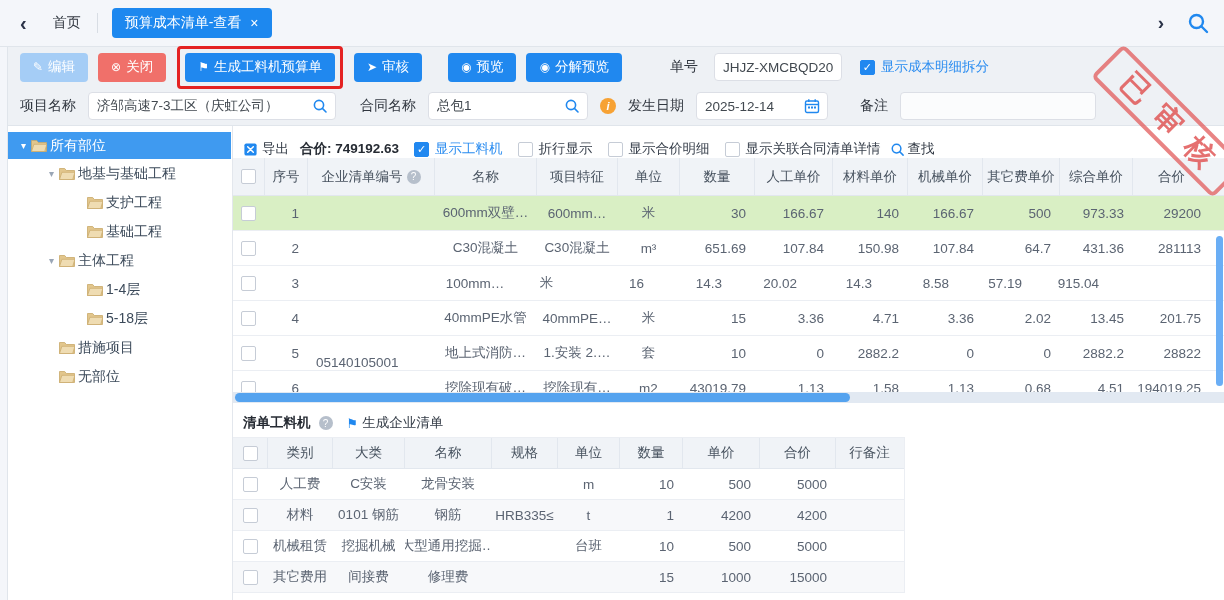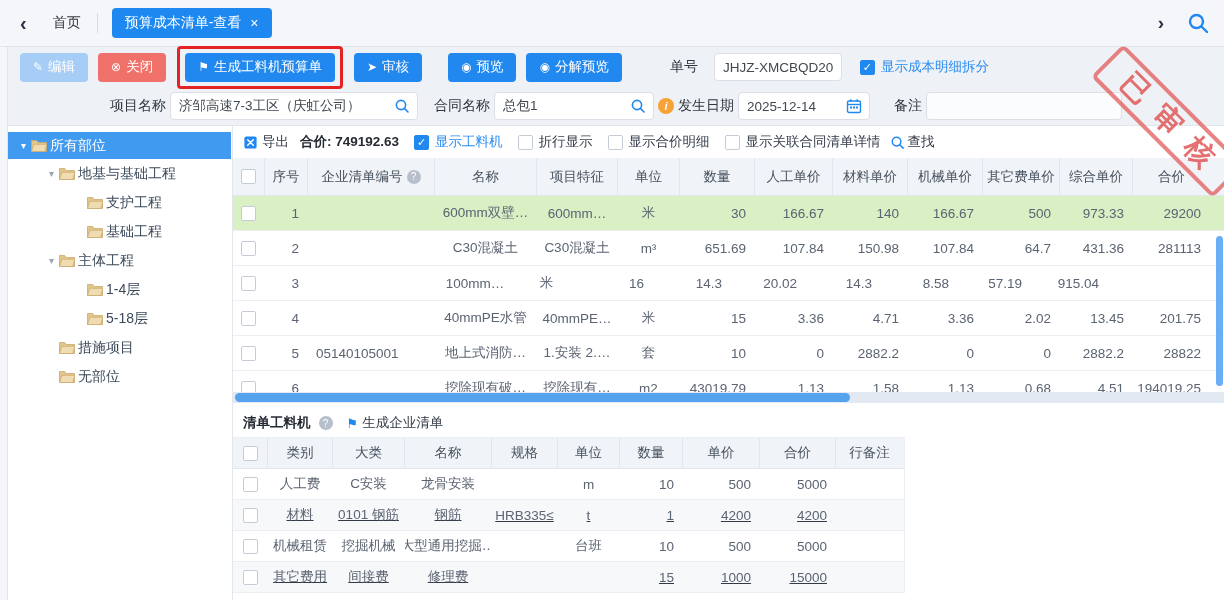--- a/index.html
+++ b/index.html
@@ -34,21 +34,21 @@
   .lbl{color:#30363f;white-space:nowrap;}
   .inp{height:28px;border:1px solid #dcdfe6;border-radius:4px;background:#fff;font-size:13.5px;color:#41484f;padding:0 8px;font-family:inherit;}
   #docno{width:128px;margin-left:6px;}
   .cb{width:15px;height:15px;border:1px solid #c6ccd6;border-radius:2px;background:#fff;display:inline-flex;align-items:center;justify-content:center;flex:none;cursor:pointer;}
   .cb.on{background:#2188f0;border-color:#2188f0;color:#fff;font-size:11px;}
   .cb.on::after{content:"✓";}
   .cb-wrap{display:flex;align-items:center;gap:6px;margin-left:8px;}
   .cb-lbl{font-size:13.5px;color:#39414d;}
   .cb-lbl.blue{color:#2a8cf0;}
   
-  .formbar{height:38px;display:flex;align-items:center;padding:0 12px;gap:4px;justify-content:center;}
+  .formbar{height:38px;display:flex;align-items:center;padding:0 12px;gap:12px;}
   .inp-wrap{position:relative;display:flex;align-items:center;}
   .inp-icon{position:absolute;right:8px;top:6px;width:16px;height:16px;}
   #proj-input{width:248px;padding-right:30px;}
   #contract-input{width:160px;padding-right:30px;}
   #date-input{width:132px;padding-right:28px;}
   #remark-input{width:196px;background:#fbfcfd;}
   .info-ic{width:16px;height:16px;border-radius:50%;background:#f7a234;color:#fff;font-size:11px;font-weight:bold;display:inline-flex;align-items:center;justify-content:center;font-style:italic;}
   
   .work-row{flex:1;display:flex;border-top:1px solid #e0e5eb;min-height:0;}
   .sidebar{width:225px;background:#fff;border-right:1px solid #e3e7ed;padding-top:6px;overflow:hidden;}
@@ -56,35 +56,35 @@
   .tree-item .arrow{width:15px;font-size:10px;color:#9aa6b6;text-align:center;flex:none;}
   .tree-item .arrow.ph{visibility:hidden;}
   .tree-item .folder{width:19px;display:inline-flex;flex:none;}
   .tree-item.lvl0{padding-left:8px;}
   .tree-item.lvl1{padding-left:36px;}
   .tree-item.lvl2{padding-left:64px;}
   .tree-item.sel{background:#3f9af0;color:#fff;margin-right:1px;height:27px;}
   .tree-item.sel .arrow{color:#fff;}
   .main{flex:1;background:#fff;display:flex;flex-direction:column;min-width:0;position:relative;}
   
-  .tbar{height:32px;display:flex;align-items:center;padding:0 10px;gap:7px;font-size:13.5px;}
+  .tbar{height:32px;display:flex;align-items:flex-end;padding:0 10px;gap:7px;font-size:13.5px;}
   .export{display:flex;align-items:center;gap:4px;color:#323a45;cursor:pointer;}
   .total{font-weight:bold;color:#262b33;margin-left:4px;}
   .find{display:flex;align-items:center;gap:3px;color:#323a45;margin-left:2px;cursor:pointer;}
   
   .trow{display:flex;align-items:center;border-bottom:1px solid #ebeef3;background:#fff;}
   .trow.head{background:#f0f3f7;border-bottom:1px solid #e2e7ee;}
   .trow.green{background:#d9efc4;}
-  .trow.alt{background:#f7f8fa;text-decoration:underline;}
+  .trow.alt{background:#f7f8fa;}
   .cell{height:100%;display:flex;align-items:center;padding:0 8px;font-size:13.5px;color:#5b6472;overflow:hidden;white-space:nowrap;border-right:1px solid transparent;flex:none;}
   .trow.head .cell{color:#47525f;justify-content:center;border-right:1px solid #e2e7ee;}
   .trow.head .cell:last-child{border-right:none;}
   .cell.al-r{justify-content:flex-end;}
   .cell.al-c{justify-content:center;}
-  .cell.al-l{justify-content:flex-start;}
+  .cell.al-l{justify-content:flex-start;align-items:flex-end;}
   #main-table .trow{height:35px;}
   #main-table .trow.head{height:38px;}
   #main-body{height:196px;overflow:hidden;}
   .q-ic{width:14px;height:14px;border-radius:50%;background:#b6bfcb;color:#fff;font-size:10px;display:inline-flex;align-items:center;justify-content:center;margin-left:4px;flex:none;}
   .hscroll{height:11px;background:#e2e9f2;position:relative;}
   .hthumb{position:absolute;left:2px;top:1px;height:9px;width:615px;background:#55a3ef;border-radius:5px;}
   .vthumb{position:absolute;right:1px;top:110px;width:7px;height:150px;background:#6aaef5;border-radius:4px;z-index:5;}
   
   .detail{flex:1;background:#fff;padding-top:6px;min-height:0;}
   .dtitle{height:28px;display:flex;align-items:center;padding:0 10px;gap:4px;}

